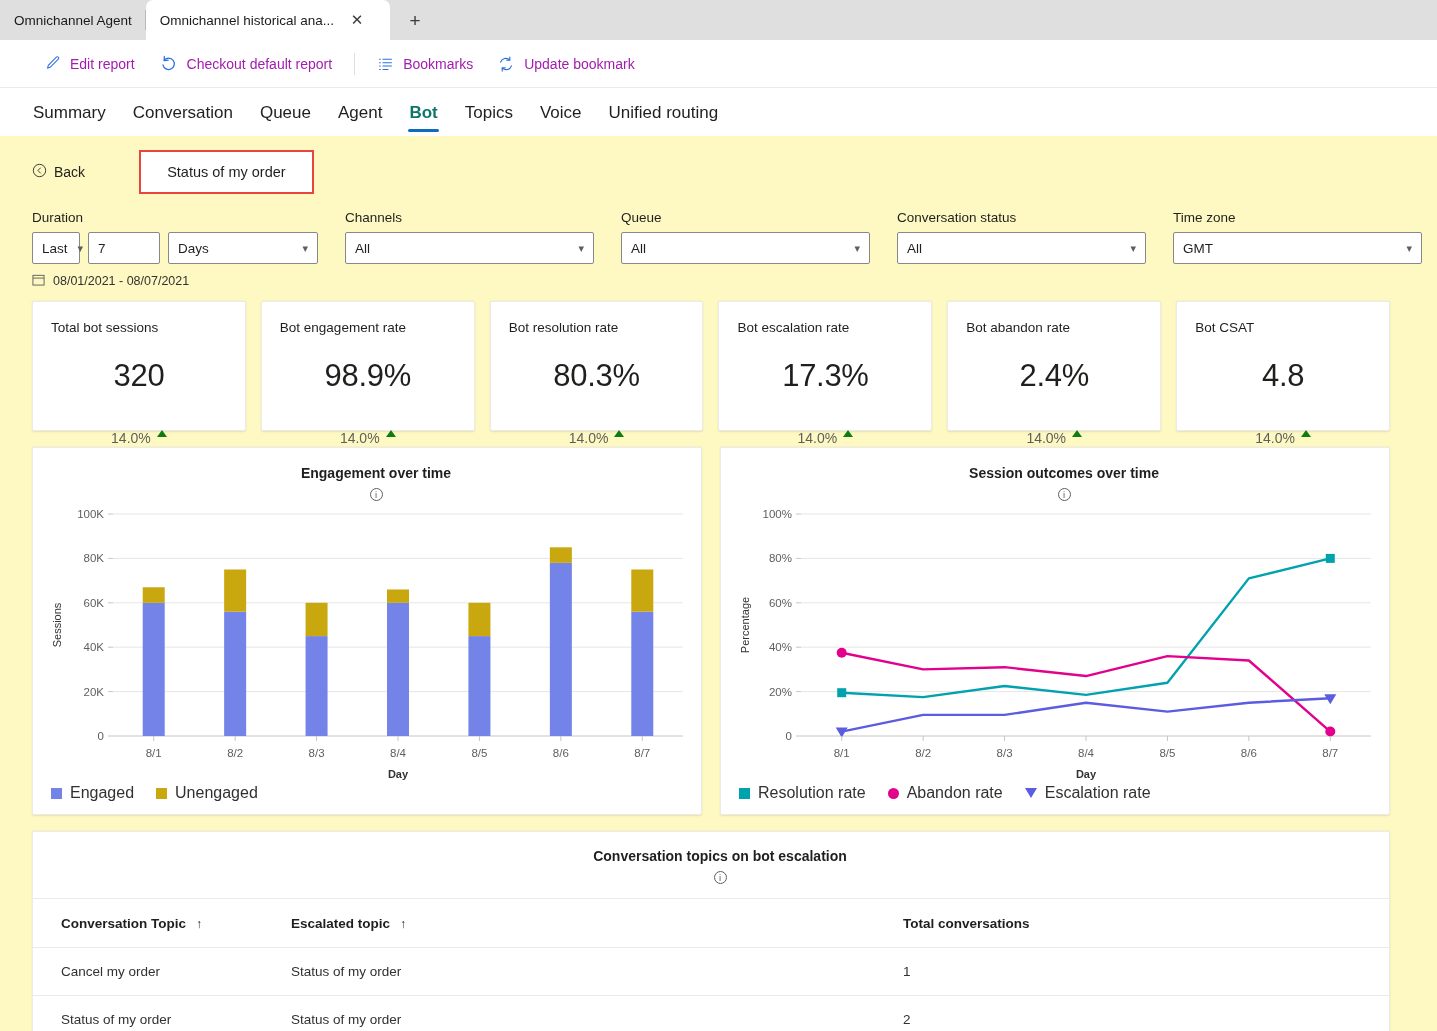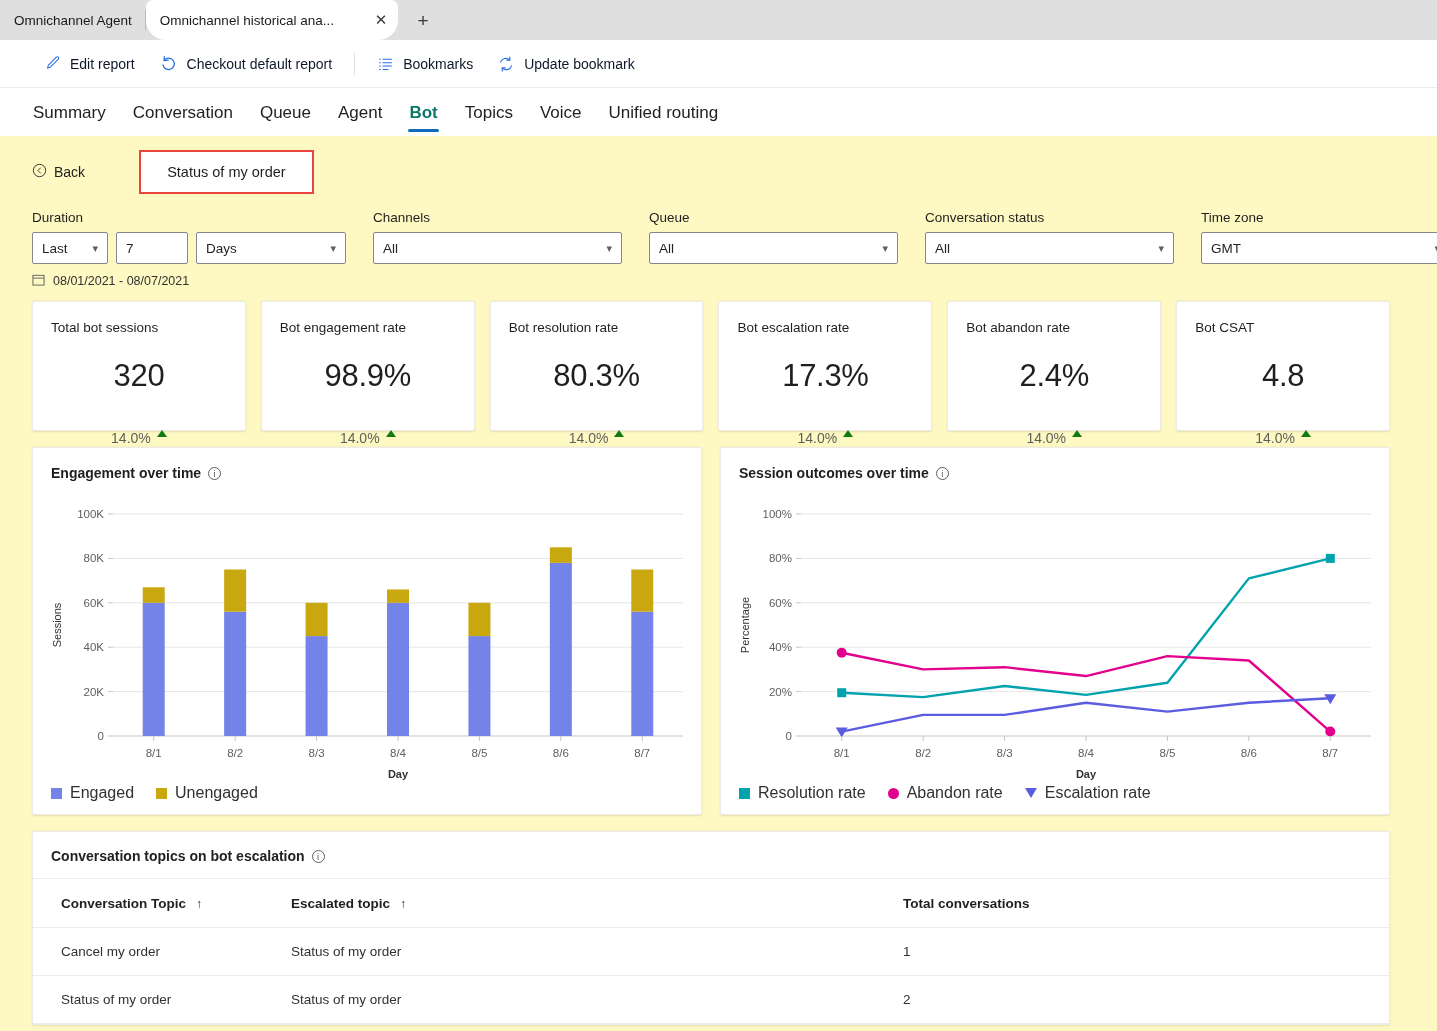--- a/index.html
+++ b/index.html
@@ -15,50 +15,49 @@
 
   
   .tabstrip {
     height: 40px; background: #dfdfdf;
     display: flex; align-items: flex-end;
     position: relative;
   }
   .btab {
     height: 40px; display: flex; align-items: center;
     padding: 0 14px; font-size: 13.5px; color: #1b1a19;
-    white-space: nowrap; position: relative; border-radius: 20px;
+    white-space: nowrap; position: relative;
   }
   .btab.inactive { color: #1b1a19; }
   .btab.inactive::after{
     content:""; position:absolute; right:0; top:10px; bottom:10px;
     width:1px; background:#b9b9b9;
   }
   .btab.active {
     background: #ffffff; border-top-left-radius: 7px; border-top-right-radius: 7px;
-    padding-right: 8px;
-    gap: 24px;
+    padding-right: 24px;
   }
   .tab-close {
     margin-left: 14px; width: 18px; height: 18px; line-height: 17px;
     text-align: center; font-size: 15px; color: #3b3a39; border-radius: 2px;
   }
   .newtab {
     width: 30px; height: 30px; margin-left: 10px; margin-bottom: 4px;
     display: flex; align-items: center; justify-content: center;
     font-size: 19px; color: #3b3a39;
   }
 
   
   .cmdbar {
     height: 48px; background: #ffffff; border-bottom: 1px solid #edebe9;
     display: flex; align-items: center; padding-left: 32px; gap: 0px;
   }
   .cmd {
     display: flex; align-items: center; gap: 9px;
-    padding: 6px 12px; font-size: 14px; color: #0f172a; white-space: nowrap;
+    padding: 6px 12px; font-size: 14px; color: #a21caf; white-space: nowrap;
   }
   .cmd svg { display: block; }
   .cmd-sep { width:1px; height:22px; background:#e1dfdd; margin:0 10px; }
 
   
   .pivot {
     height: 48px; background:#ffffff;
     display: flex; align-items: center; gap: 25px; padding-left: 32px;
     border-bottom: none;
   }
@@ -122,21 +121,21 @@
   }
 
   
   .charts { display:flex; gap:18px; padding: 16px 47px 0 32px; }
   .card {
     flex:1; background:#fff; border:1px solid #edebe9; border-radius:2px;
     height:368px; box-shadow: 0 0.6px 1.8px rgba(0,0,0,.10); position:relative;
   }
   .card-title {
     font-size:14px; font-weight:700; color:#201f1e; padding: 17px 0 0 18px;
-    display:flex; align-items:center; gap:7px;
+    display:flex; align-items:center; gap:7px;flex-direction:column;
   }
   .info-i {
     width:13px;height:13px;border:1px solid #605e5c;border-radius:50%;
     font-size:9.5px;line-height:12px;text-align:center;color:#605e5c; font-weight:400;
   }
   .plot { position:absolute; left:0; top:48px; right:0; bottom:0; }
   .plot svg { display:block; }
   .legend {
     position:absolute; left:18px; bottom:12px; display:flex; gap:22px; align-items:center;
   }
@@ -251,21 +250,21 @@
       </span>
       <span>Back</span>
     </div>
     <div class="topicbox">Status of my order</div>
   </div>
 
   <div class="filters">
     <div class="fgroup">
       <div class="flabel">Duration</div>
       <div class="frow">
-        <div class="fctl" style="width:76px">
+        <div class="fctl" style="width:48px">
           <span>Last</span>
           <span class="chev">▾</span>
         </div>
         <div class="fctl" style="width:72px">
           <span>7</span>
         </div>
         <div class="fctl" style="width:150px">
           <span>Days</span>
           <span class="chev">▾</span>
         </div>

